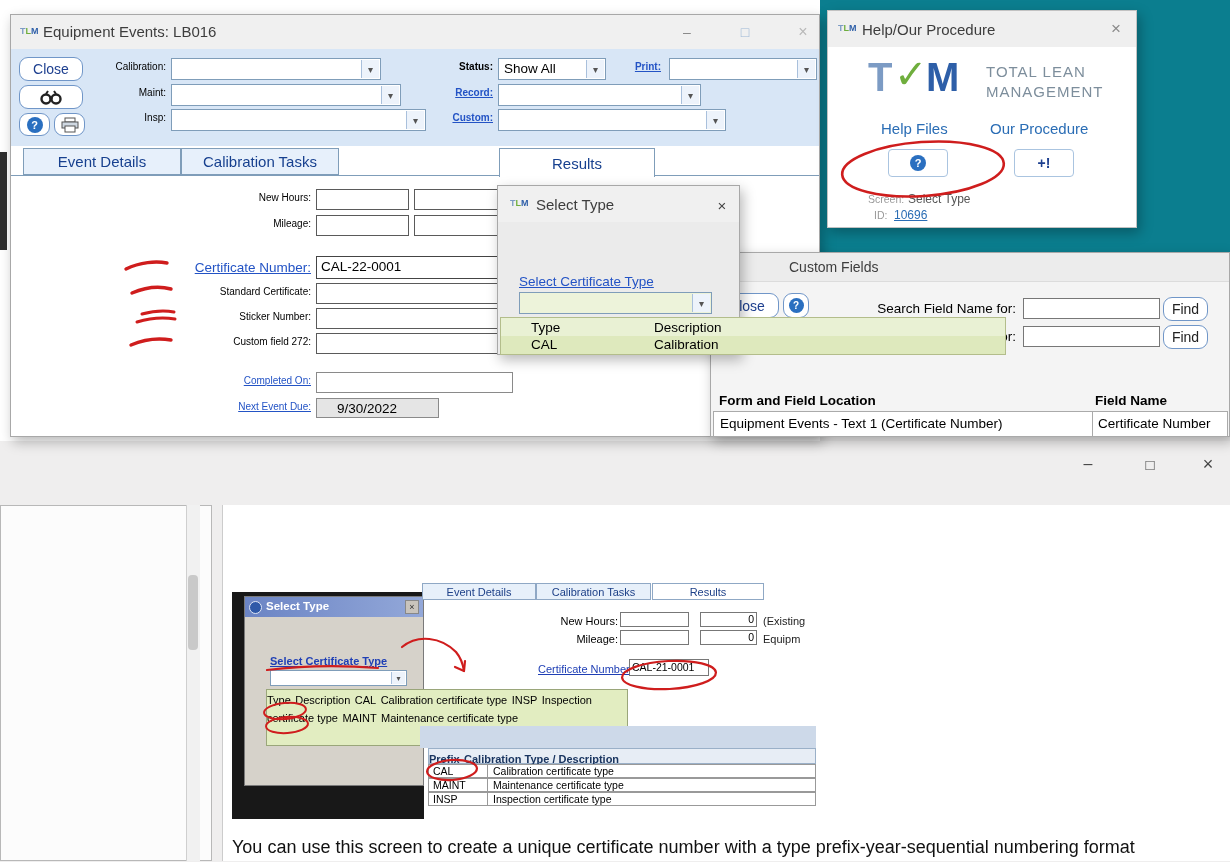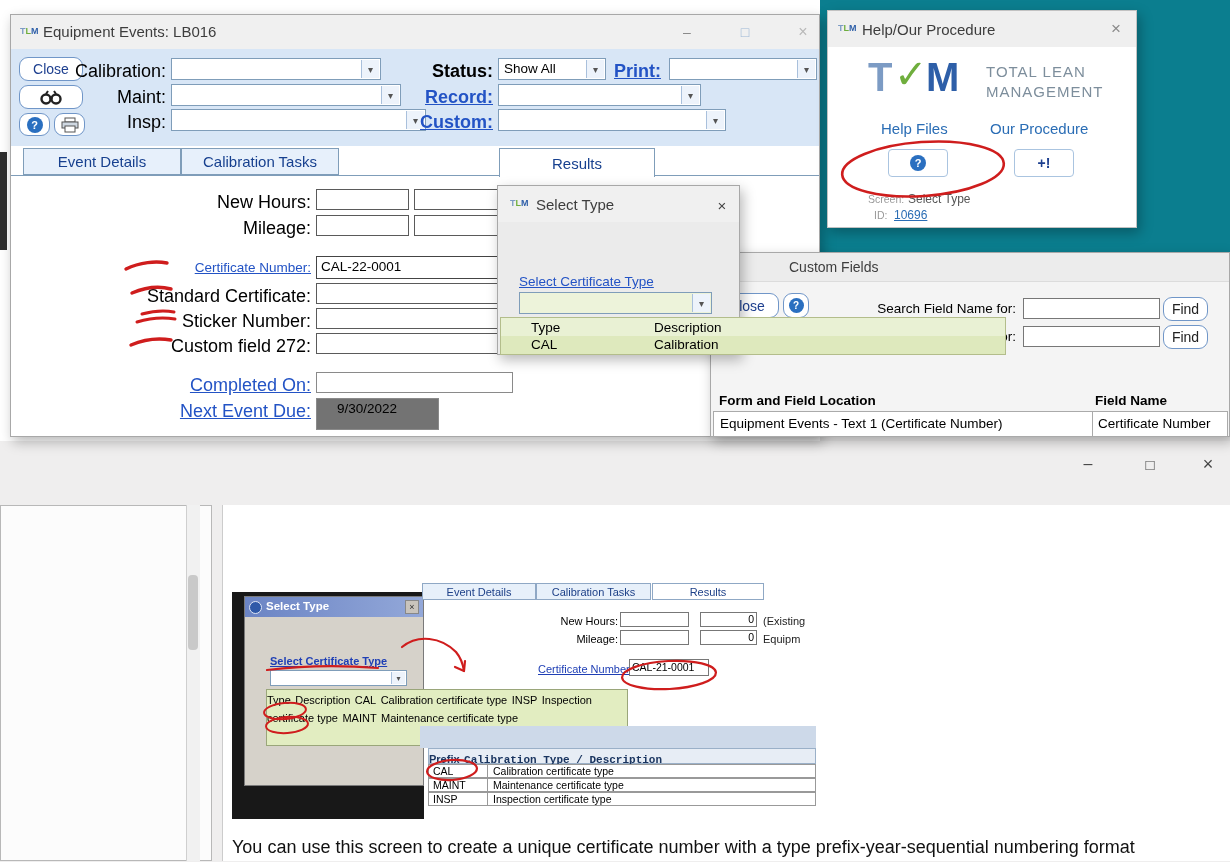--- a/index.html
+++ b/index.html
@@ -5,21 +5,21 @@
   html,body{margin:0;padding:0;background:#e9e8e8;}
   #root{position:relative;width:1230px;height:862px;background:#e9e8e8;overflow:hidden;
         font-family:"Liberation Sans","DejaVu Sans",sans-serif;color:#000;}
   .abs{position:absolute;}
   .win{position:absolute;background:#fff;border:1px solid #a8a8a8;box-shadow:3px 5px 12px rgba(0,0,0,.28);box-sizing:border-box;}
   .tbar{position:absolute;left:0;top:0;right:0;height:34px;background:#f0f0f0;}
   .ttl{position:absolute;font-size:15px;color:#3d3d3d;white-space:nowrap;}
   .tlmic{position:absolute;font-weight:bold;font-size:9px;white-space:nowrap;}
   .tlmic .t{color:#7c9bc4}.tlmic .l{color:#6fae3d}.tlmic .m{color:#2e5fa8}
   .wctl{position:absolute;width:24px;height:22px;display:flex;align-items:center;justify-content:center;color:#8a8a8a;font-size:14px;}
-  .lbl{position:absolute;font-size:18px;white-space:nowrap;}
+  .lbl{position:absolute;font-size:10px;white-space:nowrap;}
   .r{text-align:right;}
   .b{font-weight:bold;}
   .link{color:#2353c5;text-decoration:underline;}
   .combo{position:absolute;background:#fff;border:1px solid #7f9db9;box-sizing:border-box;}
   .combo .val{position:absolute;left:5px;top:2px;font-size:13.5px;white-space:nowrap;}
   .dd{position:absolute;top:1px;right:1px;bottom:1px;width:17px;background:#edf3fb;border-left:1px solid #a9c0dc;
       display:flex;align-items:center;justify-content:center;color:#555;font-size:10px;}
   .inp{position:absolute;background:#fff;border:1px solid #5a5a5a;box-sizing:border-box;font-size:13.5px;padding:2px 4px;white-space:nowrap;overflow:hidden;}
   .btn{position:absolute;background:#fff;border:1px solid #7096c8;border-radius:9px;color:#1d3f8f;font-size:14px;
        display:flex;align-items:center;justify-content:center;box-sizing:border-box;}
@@ -97,21 +97,21 @@
     <div class="ssinp" style="left:620px;top:189px;width:69px;height:15px;"></div>
     <div class="ssinp" style="left:700px;top:189px;width:57px;height:15px;text-align:right;">0</div>
     <span class="sslbl" style="left:763px;top:192px;color:#222;">Equipm</span>
 
     <span class="sslbl" style="left:538px;top:222px;color:#1f3fb5;text-decoration:underline;">Certificate Number</span>
     <div class="ssinp" style="left:629px;top:218px;width:80px;height:17px;line-height:15px;">CAL-21-0001</div>
 
     <div class="abs" style="left:420px;top:285px;width:396px;height:22px;background:#cdd9e9;"></div>
     <div class="abs" style="left:428px;top:307px;width:388px;height:16px;background:#e7edf5;border:1px solid #9ab0c8;box-sizing:border-box;">
       <span class="cell b" style="left:8px;top:1px;font-size:11px;color:#1a3560;">Prefix</span>
-      <span class="cell b" style="left:66px;top:1px;font-size:11px;color:#1a3560;font-family:Liberation Mono, monospace;">Calibration Type / Description</span>
+      <span class="cell b" style="left:66px;top:1px;font-size:11px;color:#1a3560;">Calibration Type / Description</span>
     </div>
     <div class="ssrow" style="top:323px;">
       <span class="c1">CAL</span>
         <span class="div"></span>
       <span class="c2">Calibration certificate type</span>
     </div>
     <div class="ssrow" style="top:337px;">
       <span class="c1">MAINT</span>
         <span class="div"></span>
       <span class="c2">Maintenance certificate type</span>
@@ -204,21 +204,21 @@
     <span class="lbl r" style="left:120px;top:271px;width:180px;">Standard Certificate:</span>
     <div class="inp" style="left:305px;top:268px;width:183px;height:21px;"></div>
     <span class="lbl r" style="left:120px;top:296px;width:180px;">Sticker Number:</span>
     <div class="inp" style="left:305px;top:293px;width:183px;height:21px;"></div>
     <span class="lbl r" style="left:120px;top:321px;width:180px;">Custom field 272:</span>
     <div class="inp" style="left:305px;top:318px;width:183px;height:21px;"></div>
 
     <span class="lbl r link" style="left:120px;top:360px;width:180px;">Completed On:</span>
     <div class="inp" style="left:305px;top:357px;width:197px;height:21px;border-color:#8a8a8a;"></div>
     <span class="lbl r link" style="left:120px;top:386px;width:180px;">Next Event Due:</span>
-    <div class="inp" style="left:305px;top:383px;width:123px;height:32px;background:#737373;border-color:#8a8a8a;padding-left:20px;">9/30/2022</div>
+    <div class="inp" style="left:305px;top:383px;width:123px;height:20px;background:#e5e5e5;border-color:#8a8a8a;padding-left:20px;">9/30/2022</div>
   </div>
 
   <div class="win" style="left:710px;top:252px;width:520px;height:185px;background:#f4f4f4;z-index:20;">
     <div class="abs" style="left:0;top:0;right:0;height:28px;background:#ececec;border-bottom:1px solid #dcdcdc;">
       <span class="ttl" style="left:78px;top:6px;font-size:14px;">Custom Fields</span>
     </div>
     <div class="btn" style="left:4px;top:40px;width:64px;height:25px;">Close</div>
     <div class="btn" style="left:72px;top:40px;width:26px;height:25px;">
       <span class="qicon" style="width:15px;height:15px;font-size:10px;">?</span>
     </div>

